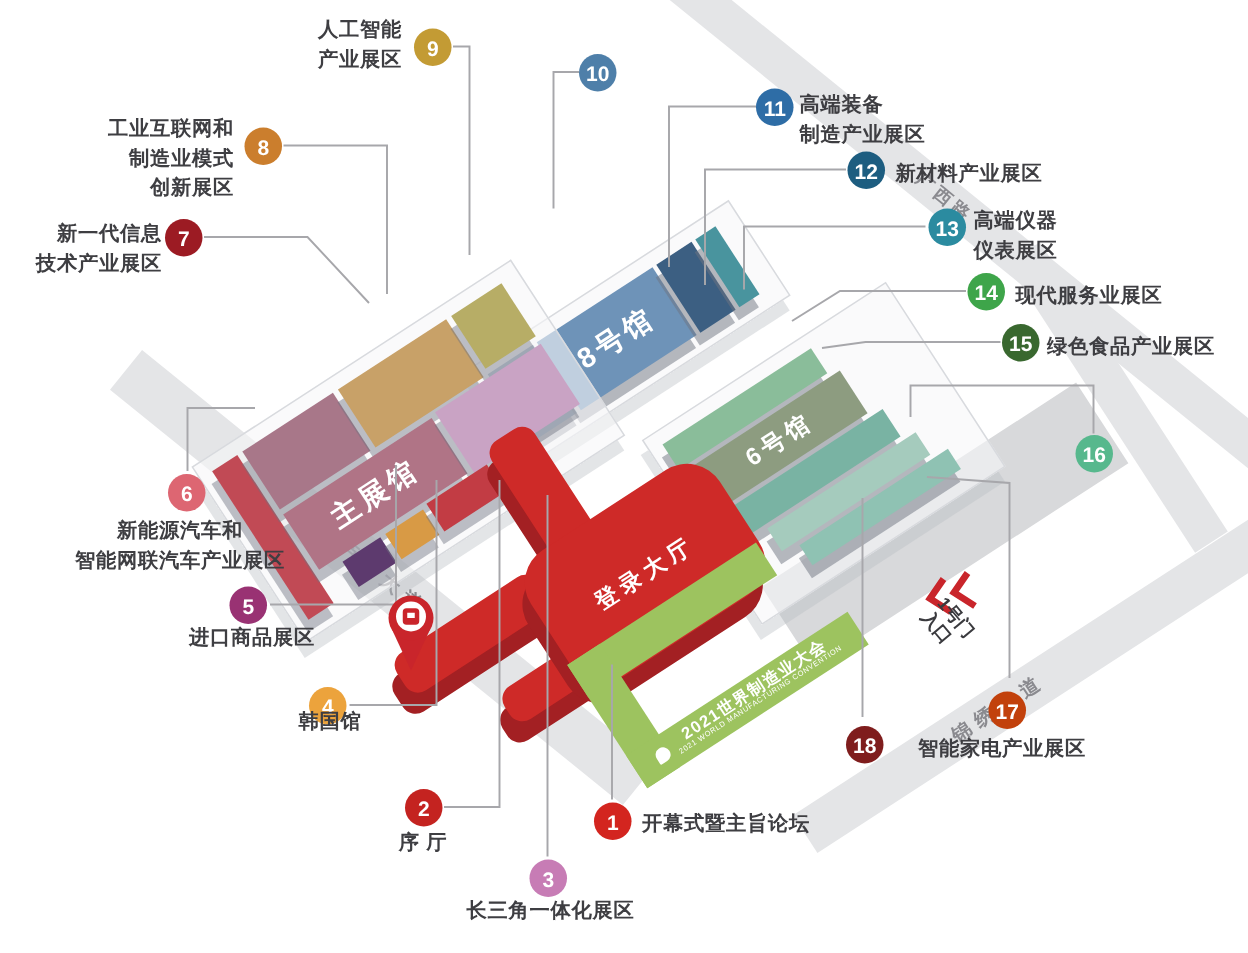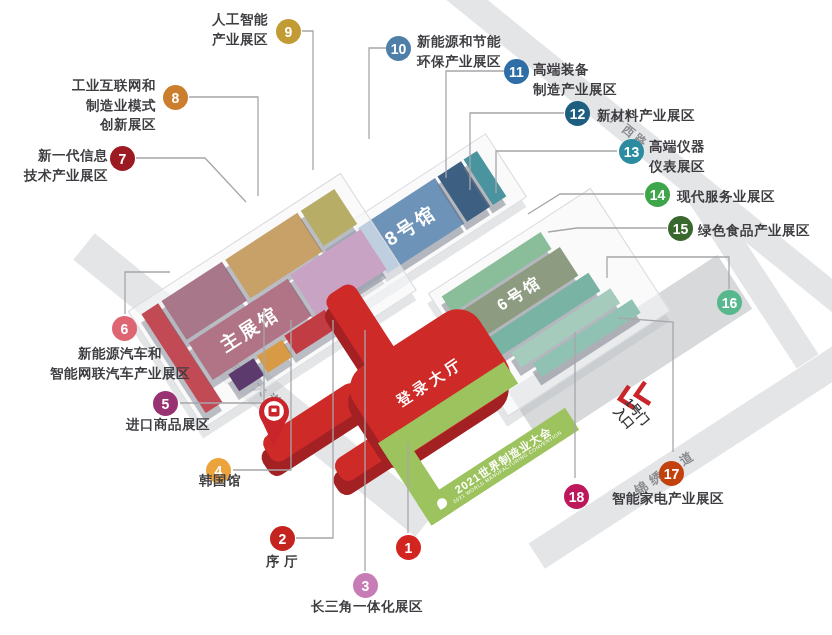--- a/index.html
+++ b/index.html
@@ -177,37 +177,36 @@
   <div class="marker" style="left: 163px; top: 85px; background: rgb(203, 126, 45);">8</div>
   <div class="marker" style="left: 276px; top: 19px; background: rgb(195, 155, 52);">9</div>
   <div class="marker" style="left: 386px; top: 36px; background: rgb(78, 127, 169);">10</div>
   <div class="marker" style="left: 504px; top: 59px; background: rgb(46, 109, 166);">11</div>
   <div class="marker" style="left: 565px; top: 101px; background: rgb(29, 93, 128);">12</div>
   <div class="marker" style="left: 619px; top: 139px; background: rgb(43, 139, 160);">13</div>
   <div class="marker" style="left: 645px; top: 182px; background: rgb(62, 165, 74);">14</div>
   <div class="marker" style="left: 668px; top: 216px; background: rgb(57, 104, 47);">15</div>
   <div class="marker" style="left: 717px; top: 290px; background: rgb(87, 184, 141);">16</div>
   <div class="marker" style="left: 659px; top: 461px; background: #c2410c;">17</div>
-  <div class="marker" style="left: 564px; top: 484px; background: #be185d;">18</div>
-
+  <div class="marker" style="left: 564px; top: 484px; background: #7f1d1d;">18</div>
+
+  <div class="mlabel ta-l" style="left:428px;top:539px;width:150px;">开幕式暨主旨论坛</div>
   <div class="mlabel ta-c" style="left:246px;top:552px;width:72px;">序 厅</div>
   <div class="mlabel ta-c" style="left:305px;top:597px;width:124px;">长三角一体化展区</div>
   <div class="mlabel ta-c" style="left:180px;top:471px;width:80px;">韩国馆</div>
   <div class="mlabel ta-c" style="left:108px;top:415px;width:120px;">进口商品展区</div>
   <div class="mlabel ta-c" style="left:8px;top:344px;width:224px;">新能源汽车和
 智能网联汽车产业展区</div>
   <div class="mlabel ta-r" style="left:18px;top:146px;width:90px;">新一代信息
 技术产业展区</div>
   <div class="mlabel ta-r" style="left:48px;top:76px;width:108px;">工业互联网和
 制造业模式
 创新展区</div>
   <div class="mlabel ta-r" style="left:158px;top:10px;width:110px;">人工智能
 产业展区</div>
-  <div class="mlabel ta-l" style="left:417px;top:32px;width:112px;">新能源和节能
-环保产业展区</div>
   <div class="mlabel ta-l" style="left:533px;top:60px;width:120px;">高端装备
 制造产业展区</div>
   <div class="mlabel ta-l" style="left:597px;top:106px;width:130px;">新材料产业展区</div>
   <div class="mlabel ta-l" style="left:649px;top:137px;width:90px;">高端仪器
 仪表展区</div>
   <div class="mlabel ta-l" style="left:677px;top:187px;width:130px;">现代服务业展区</div>
   <div class="mlabel ta-l" style="left:698px;top:221px;width:134px;">绿色食品产业展区</div>
   <div class="mlabel ta-l" style="left:612px;top:489px;width:140px;">智能家电产业展区</div>
 
 </div>

